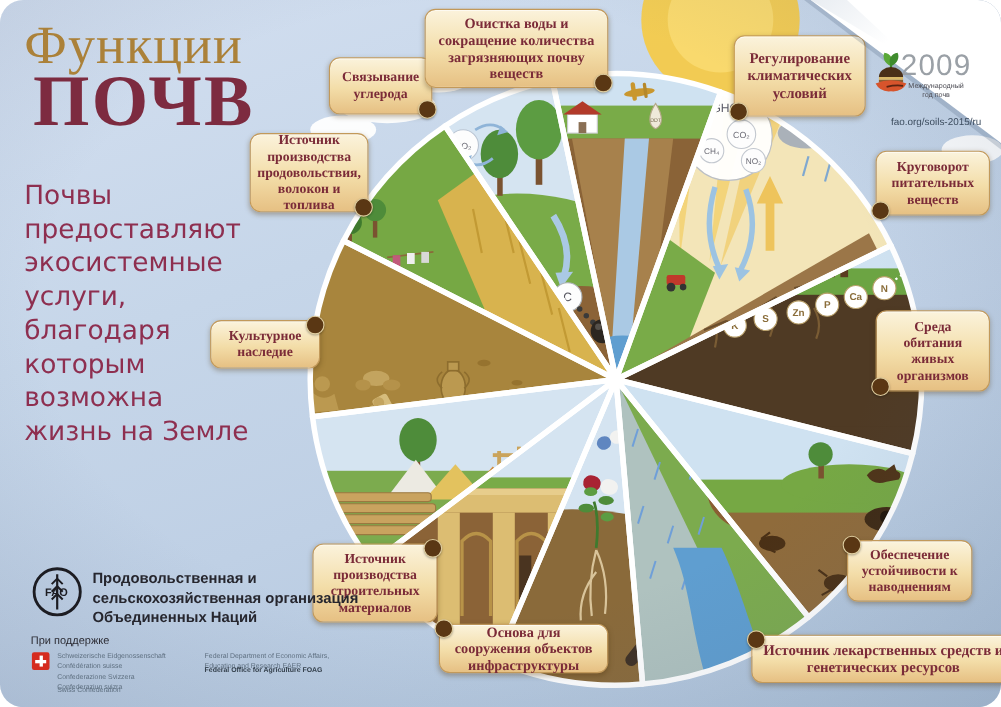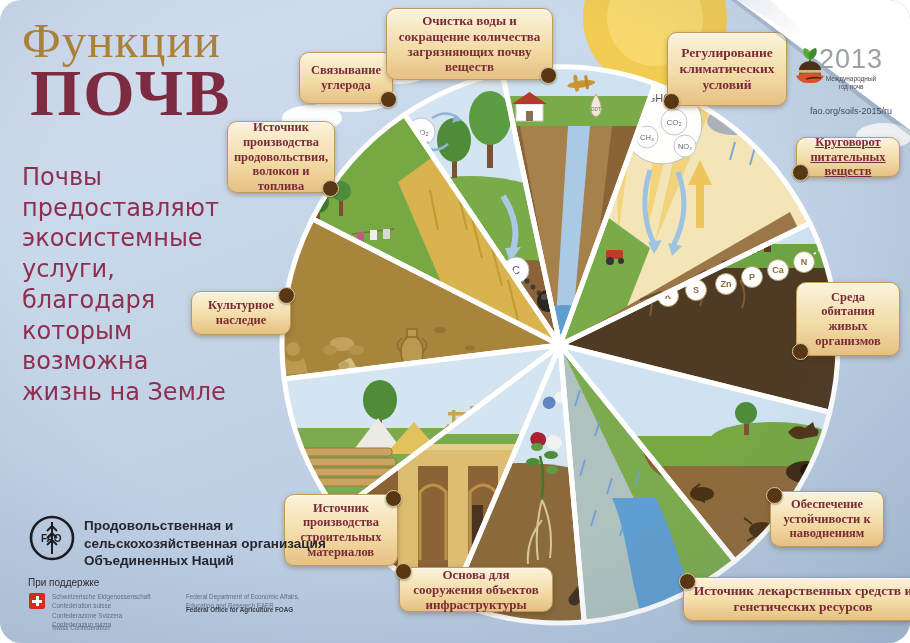--- a/index.html
+++ b/index.html
@@ -28,21 +28,21 @@
     color:#7b2b38;font-family:"Liberation Serif",serif;font-weight:bold;
     display:flex;align-items:center;justify-content:center;text-align:center;
     padding:5px 8px;font-size:12.5px;line-height:1.18;}
   .lb .dot{position:absolute;width:15px;height:15px;border-radius:50%;
     background:#5a3714;border:1px solid #decd9f;box-shadow:0 1px 2px rgba(0,0,0,.3);}
   .dot.br{right:-5px;bottom:-5px;} .dot.bl{left:-5px;bottom:-5px;}
   .dot.tl{left:-5px;top:-5px;}    .dot.tr{right:-5px;top:-5px;}
   .lb-carbon{left:299px;top:52px;width:94px;height:52px;}
   .lb-water{left:386px;top:8px;width:167px;height:72px;font-size:13px;}
   .lb-climate{left:667px;top:32px;width:120px;height:74px;font-size:13.5px;}
-  .lb-nutrients{left:796px;top:137px;width:104px;height:40px;text-decoration:underline;}
+  .lb-nutrients{left:796px;top:137px;width:104px;height:59px;}
   .lb-habitat{left:796px;top:282px;width:104px;height:74px;}
   .lb-flood{left:770px;top:491px;width:114px;height:56px;}
   .lb-pharma{left:643px;top:577px;width:240px;height:44px;font-size:13.5px;margin-left:40px;}
   .lb-infrastructure{left:399px;top:567px;width:154px;height:45px;font-size:13px;}
   .lb-construction{left:284px;top:494px;width:114px;height:72px;}
   .lb-cultural{left:191px;top:291px;width:100px;height:44px;}
   .lb-food{left:227px;top:121px;width:108px;height:72px;}
 
   
   #curl{position:absolute;left:0;top:0;z-index:4;}
@@ -564,21 +564,21 @@
         <path d="M18,14 C12,12 10,6 12,2 C18,3 21,8 18,14 Z" fill="#5aa838"></path>
         <path d="M18,14 C24,12 26,6 24,2 C18,3 15,8 18,14 Z" fill="#3f8c2e"></path>
         <line x1="18" y1="8" x2="18" y2="18" stroke="#3f8c2e" stroke-width="2"></line>
         <path d="M7,24 A11,9 0 0 1 29,24 Z" fill="#4a3018"></path>
         <rect x="7" y="24" width="22" height="2.6" fill="#d9b96a"></rect>
         <rect x="7" y="26.6" width="22" height="2.4" fill="#8a5f33"></rect>
         <path d="M4,30 Q18,24 32,30 Q28,38 18,37 Q8,38 4,30 Z" fill="#d7542c"></path>
         <path d="M14,33 Q22,31 29,32" stroke="#5a2412" stroke-width="1.6" fill="none"></path>
       </svg>
       <div>
-        <div class="badge-year">2013</div>
+        <div class="badge-year">2009</div>
         <div class="badge-label">Международный
 год почв</div>
       </div>
     </div>
     <div class="badge-url">fao.org/soils-2015/ru</div>
   </div>
 
   <svg id="fao-logo" width="48" height="48" viewBox="0 0 48 48">
     <circle cx="24" cy="24" r="21" fill="none" stroke="#1c1c22" stroke-width="2.6"></circle>
     <line x1="24" y1="8" x2="24" y2="40" stroke="#1c1c22" stroke-width="2"></line>

